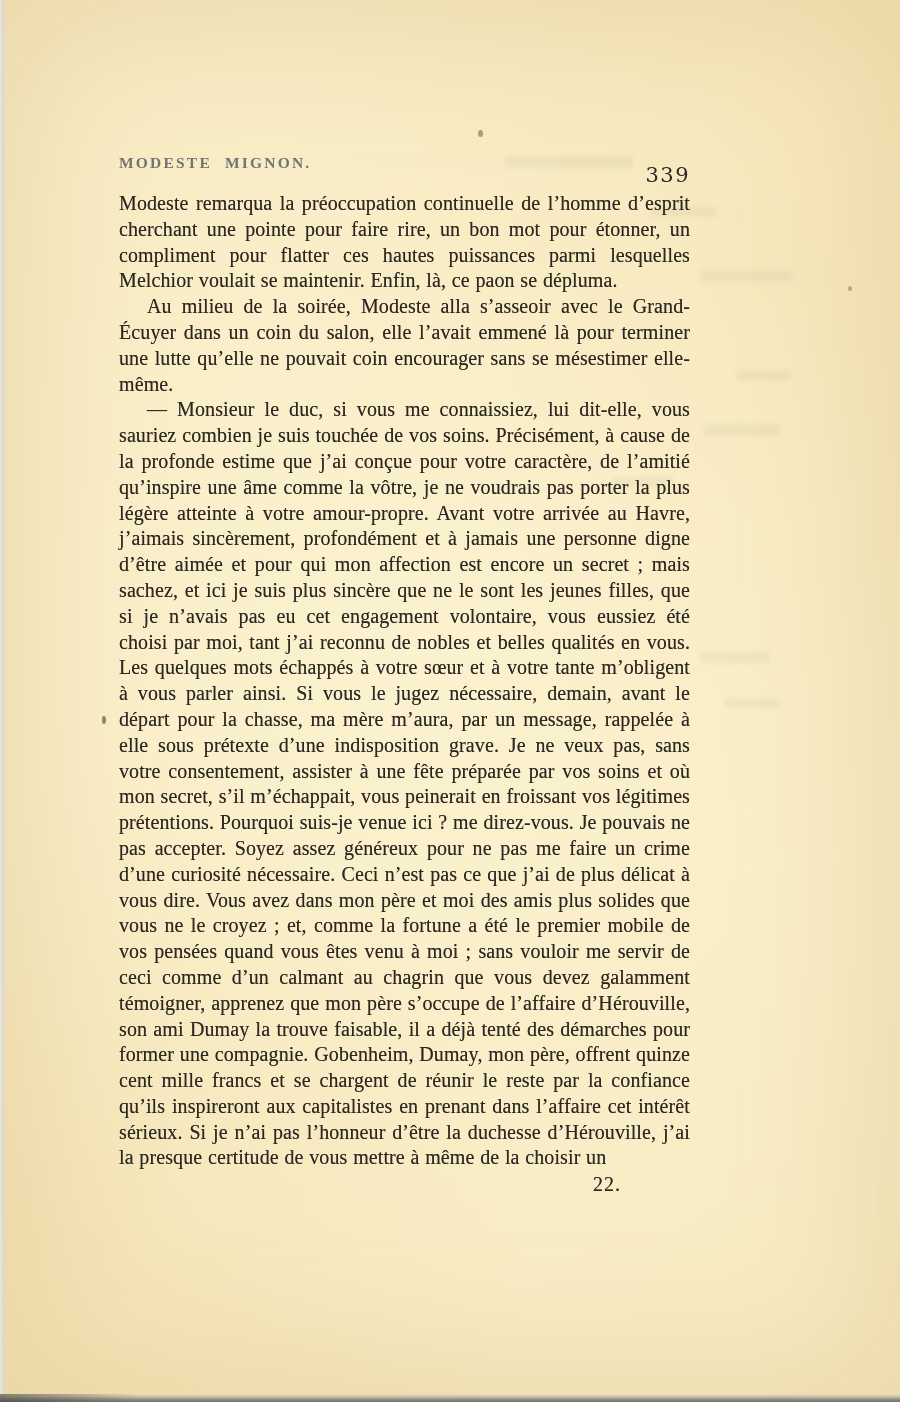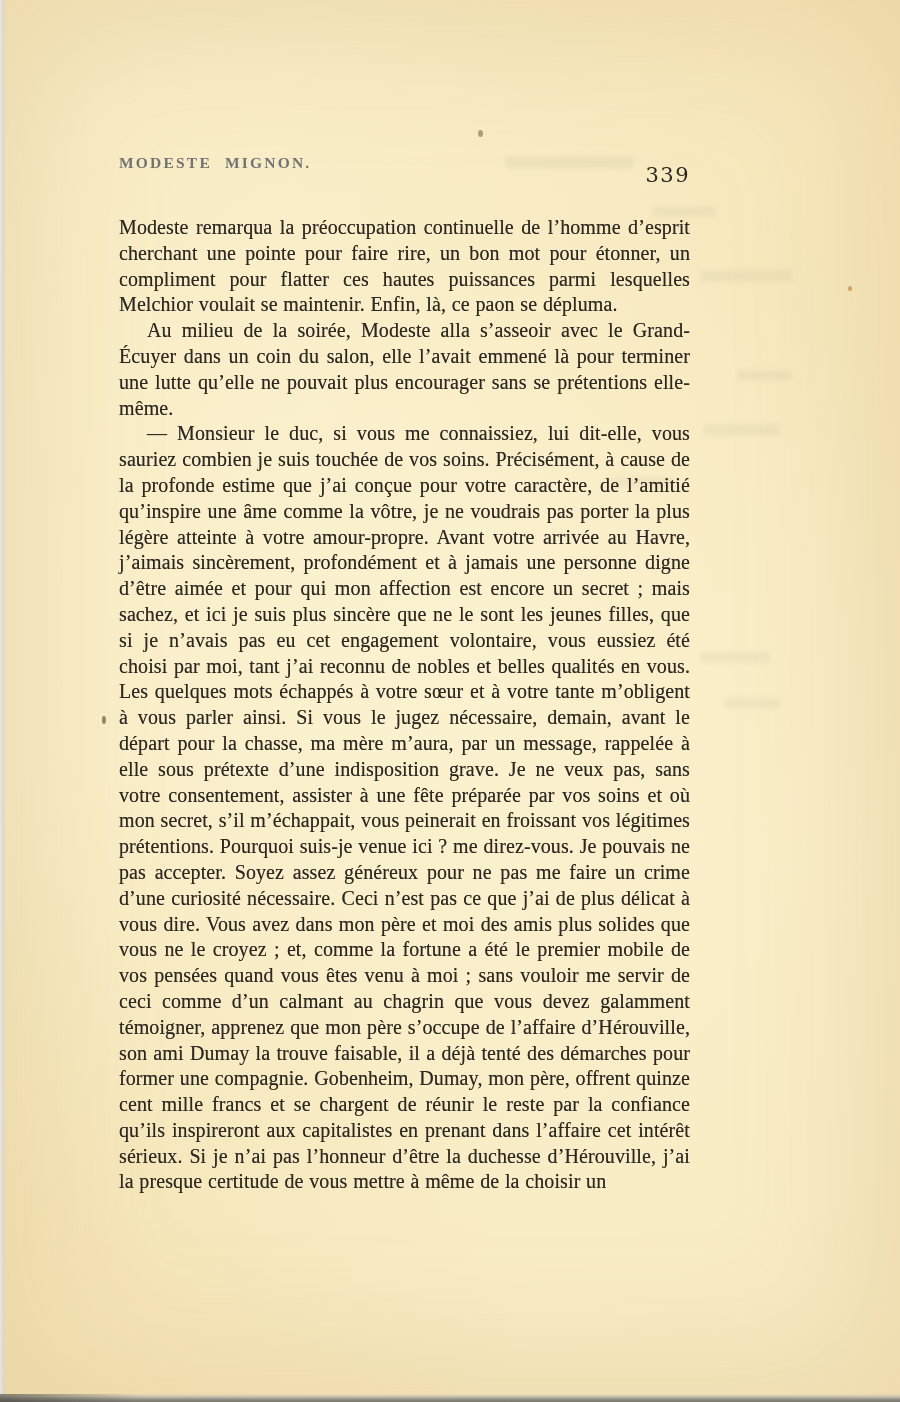--- a/index.html
+++ b/index.html
@@ -58,21 +58,20 @@
   .body-text {
     position: absolute; left: 119px; top: 191px; width: 571px;
     font-size: 20px;
     line-height: 25.8px;
     text-align: justify;
     letter-spacing: 0.1px;
     word-spacing: 0.6px;
     hyphens: auto;
     -webkit-hyphens: auto;
     text-shadow: 0 0 0.5px rgba(43,39,33,0.55);
-    margin-top: 24px;
   }
   .body-text p { margin: 0; }
   .body-text p.indented { text-indent: 28px; }
 
   .signature-mark {
     padding-left: 474px;
     font-size: 20px;
     line-height: 27px;
     letter-spacing: 1px;
     text-shadow: 0 0 0.5px rgba(43,39,33,0.55);
@@ -120,15 +119,16 @@
 <div class="speck s2"></div>
 <div class="speck s3"></div>
 
 <div class="running-header">
   <div class="running-title">MODESTE MIGNON.</div>
   <div class="page-number">339</div>
 </div>
 
 <div class="body-text">
   <p class="flush">Modeste remarqua la préoccupation continuelle de l’homme d’esprit cherchant une pointe pour faire rire, un bon mot pour étonner, un compliment pour flatter ces hautes puissances parmi lesquelles Melchior voulait se maintenir. Enfin, là, ce paon se dépluma.</p>
-  <p class="indented">Au milieu de la soirée, Modeste alla s’asseoir avec le Grand-Écuyer dans un coin du salon, elle l’avait emmené là pour terminer une lutte qu’elle ne pouvait plus encourager sans se prétentions elle-même.</p>
+  <p class="indented">Au milieu de la soirée, Modeste alla s’asseoir avec le Grand-Écuyer dans un coin du salon, elle l’avait emmené là pour terminer une lutte qu’elle ne pouvait coin encourager sans se mésestimer elle-même.</p>
   <p class="indented">— Monsieur le duc, si vous me connaissiez, lui dit-elle, vous sauriez combien je suis touchée de vos soins. Précisément, à cause de la profonde estime que j’ai conçue pour votre caractère, de l’amitié qu’inspire une âme comme la vôtre, je ne voudrais pas porter la plus légère atteinte à votre amour-propre. Avant votre arrivée au Havre, j’aimais sincèrement, profondément et à jamais une personne digne d’être aimée et pour qui mon affection est encore un secret&nbsp;; mais sachez, et ici je suis plus sincère que ne le sont les jeunes filles, que si je n’avais pas eu cet engagement volontaire, vous eussiez été choisi par moi, tant j’ai reconnu de nobles et belles qualités en vous. Les quelques mots échappés à votre sœur et à votre tante m’obligent à vous parler ainsi. Si vous le jugez nécessaire, demain, avant le départ pour la chasse, ma mère m’aura, par un message, rappelée à elle sous prétexte d’une indisposition grave. Je ne veux pas, sans votre consentement, assister à une fête préparée par vos soins et où mon secret, s’il m’échappait, vous peinerait en froissant vos légitimes prétentions. Pourquoi suis-je venue ici&nbsp;? me direz-vous. Je pouvais ne pas accepter. Soyez assez généreux pour ne pas me faire un crime d’une curiosité nécessaire. Ceci n’est pas ce que j’ai de plus délicat à vous dire. Vous avez dans mon père et moi des amis plus solides que vous ne le croyez&nbsp;; et, comme la fortune a été le premier mobile de vos pensées quand vous êtes venu à moi&nbsp;; sans vouloir me servir de ceci comme d’un calmant au chagrin que vous devez galamment témoigner, apprenez que mon père s’occupe de l’affaire d’Hérouville, son ami Dumay la trouve faisable, il a déjà tenté des démarches pour former une compagnie. Gobenheim, Dumay, mon père, offrent quinze cent mille francs et se chargent de réunir le reste par la confiance qu’ils inspireront aux capitalistes en prenant dans l’affaire cet intérêt sérieux. Si je n’ai pas l’honneur d’être la duchesse d’Hérouville, j’ai la presque certitude de vous mettre à même de la choisir un</p>
+  <div class="signature-mark">22.</div>
 </div>
 
 </body></html>

